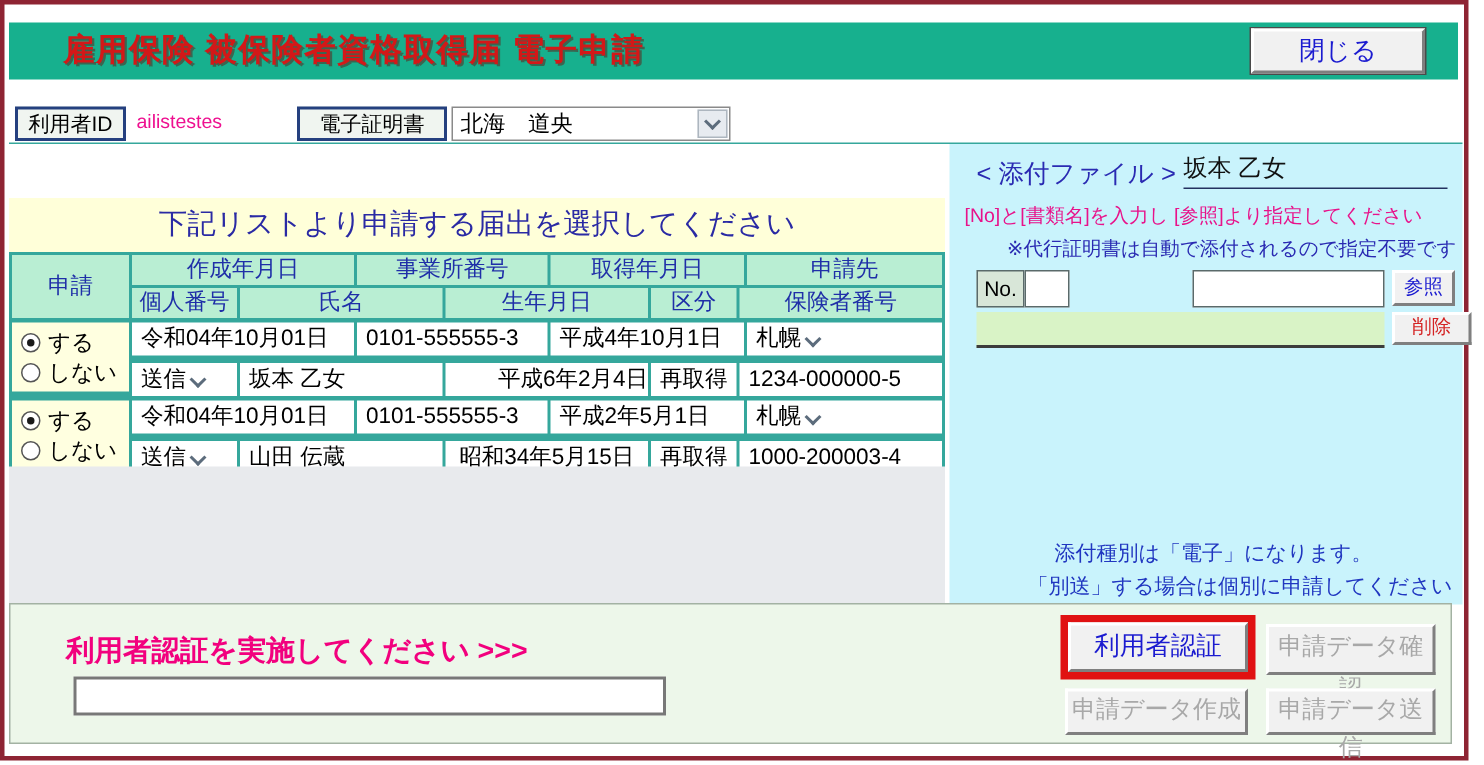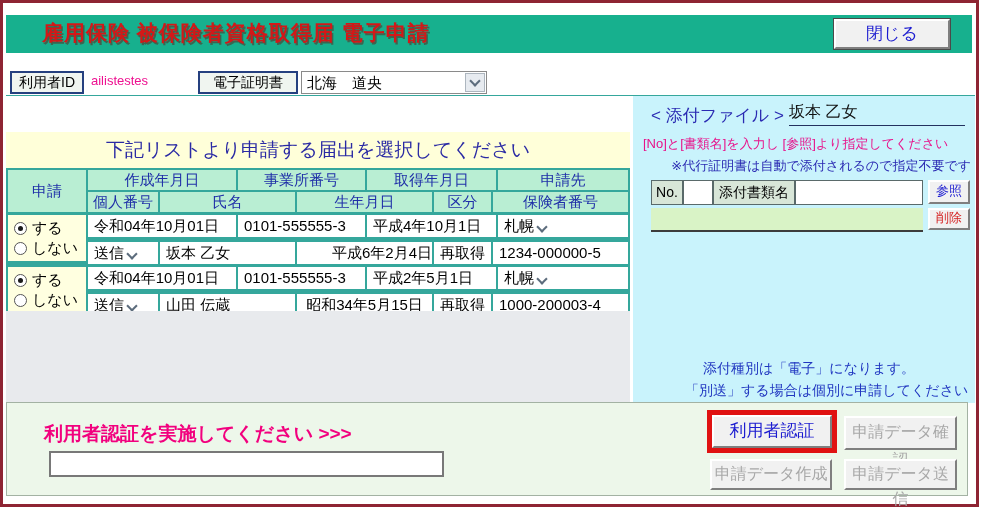--- a/index.html
+++ b/index.html
@@ -204,26 +204,25 @@
     </div>
 
     <div class="rpanel">
       <span class="att-title">&lt; 添付ファイル &gt;</span>
       <span class="att-person">坂本 乙女</span>
       <div class="att-hint1">[No]と[書類名]を入力し [参照]より指定してください</div>
       <div class="att-hint2">※代行証明書は自動で添付されるので指定不要です</div>
 
       <span class="smlabel" style="left:18px;top:84px;width:32px;">No.</span>
       <input class="sminput" style="left: 50px; top: 84px; width: 30px;" value="">
-      <span class="smlabel" style="left:80px;top:84px;width:82px;">添付書類名</span>
       <input class="sminput" style="left: 162px; top: 84px; width: 128px;" value="">
       <div class="btn smbtn" style="left:295px;top:84px;width:42px;height:24px;color:#1b1bd0;">参照</div>
 
       <div class="greenbox"></div>
-      <div class="btn smbtn" style="left:295px;top:112px;width:42px;height:22px;color:#d42222;line-height:16px;">削除</div>
+      <div class="btn smbtn" style="left:295px;top:112px;width:53px;height:22px;color:#d42222;line-height:16px;">削除</div>
 
       <div class="att-note" style="left:70px;top:264px;">添付種別は「電子」になります。</div>
       <div class="att-note" style="left:52px;top:286px;">「別送」する場合は個別に申請してください</div>
     </div>
   </div>
 
   <div class="bottom">
     <div class="auth-prompt">利用者認証を実施してください &gt;&gt;&gt;</div>
     <input class="auth-input" value="" style="">
 

